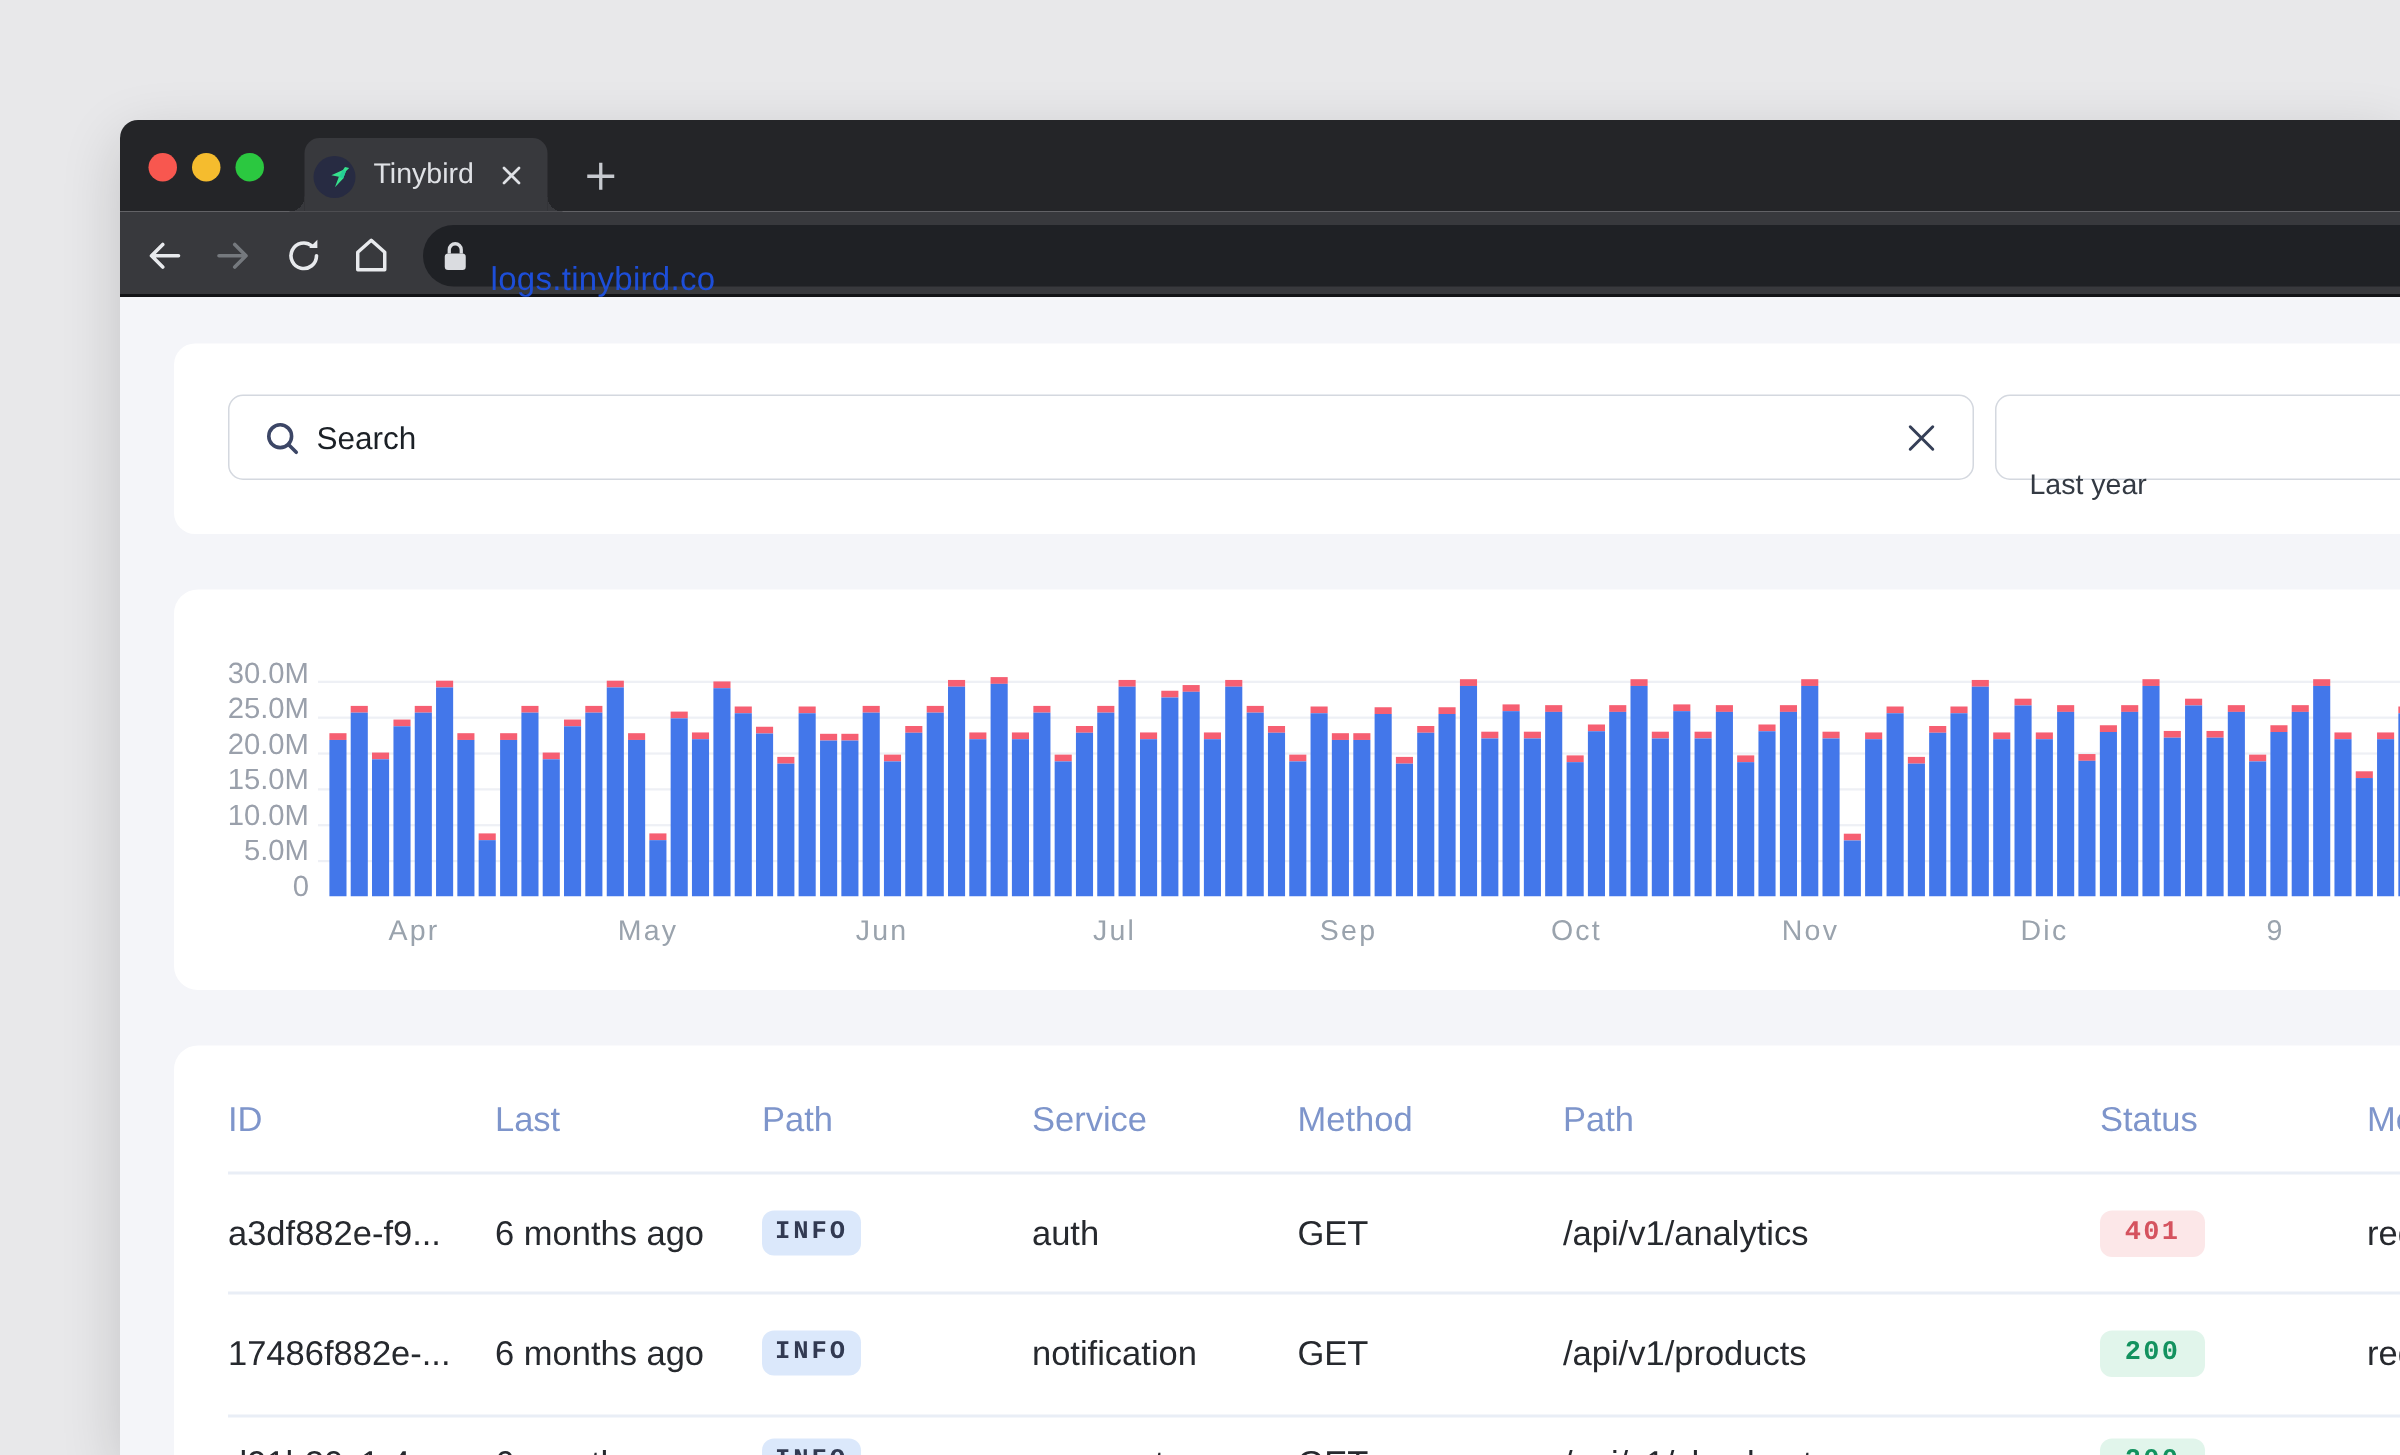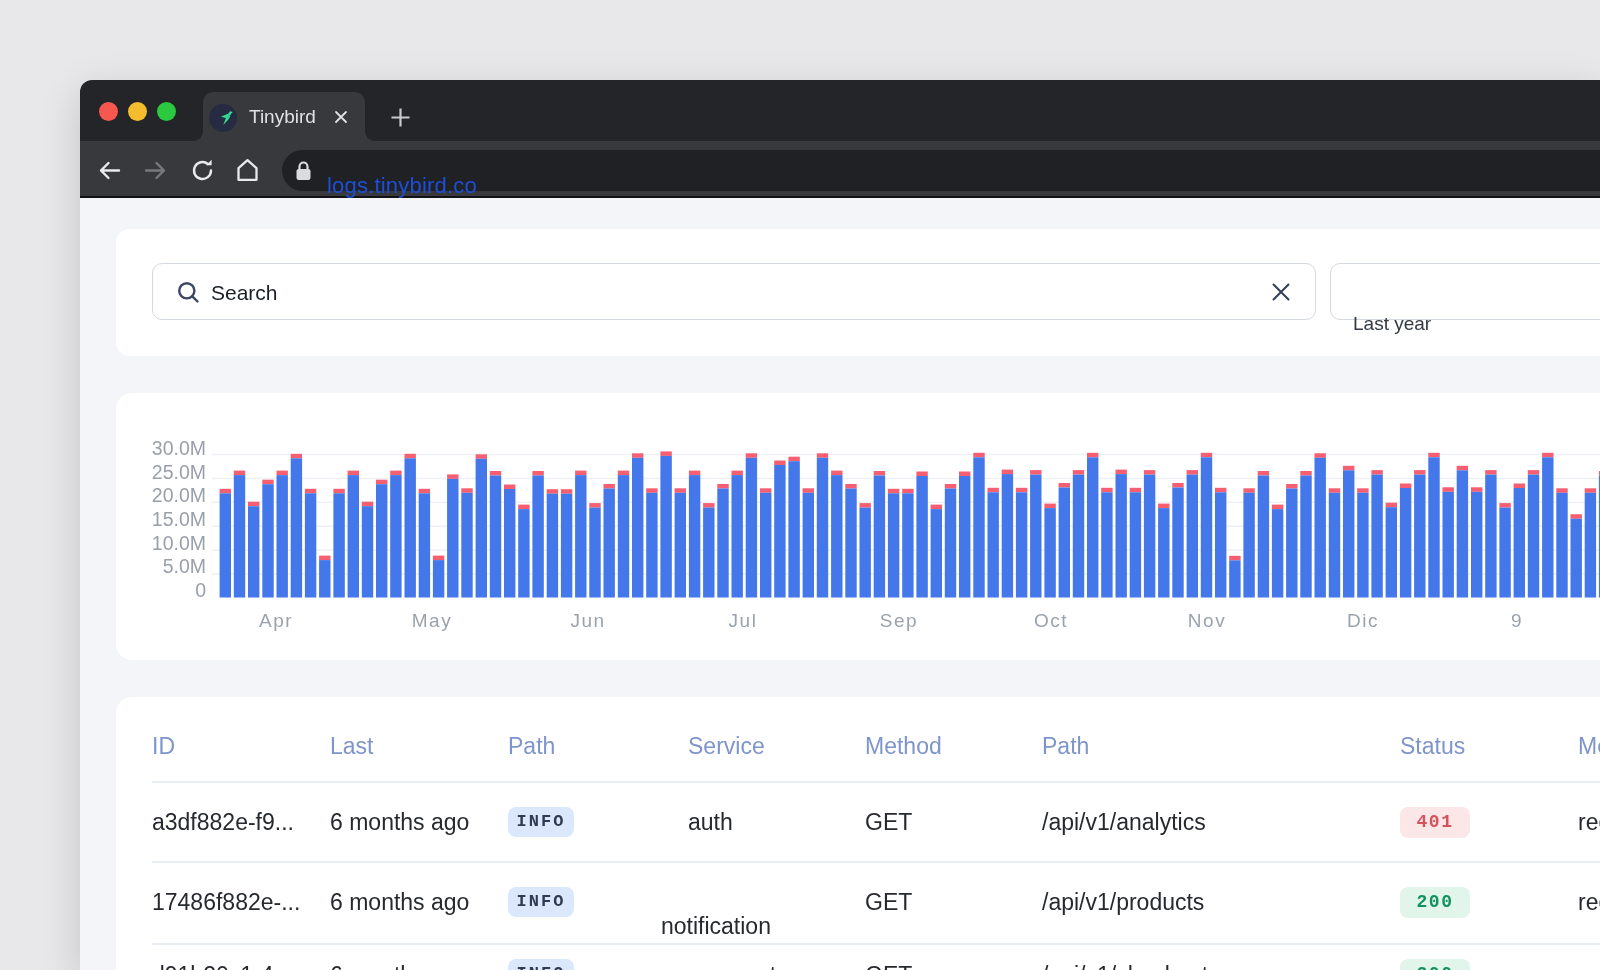--- a/index.html
+++ b/index.html
@@ -349,21 +349,21 @@
 <div class="td" style="left:688px;  top:809px;">auth</div>
 <div class="td" style="left:865px;  top:809px;">GET</div>
 <div class="td" style="left:1042px; top:809px;">/api/v1/analytics</div>
 <div class="badge st err" style="left:1400px; top:807px;">401</div>
 <div class="td" style="left:1578px; top:809px;">request failed</div>
 <div class="rule" style="top:861px;"></div>
 
 <div class="td" style="left:152px;  top:889px;">17486f882e-...</div>
 <div class="td" style="left:330px;  top:889px;">6 months ago</div>
 <div class="badge info" style="top:887px;">INFO</div>
-<div class="td" style="left:661px;  top:889px;margin-top:24px;">notification</div>
+<div class="td" style="left:688px;  top:889px;">notification</div>
 <div class="td" style="left:865px;  top:889px;">GET</div>
 <div class="td" style="left:1042px; top:889px;">/api/v1/products</div>
 <div class="badge st ok" style="left:1400px; top:887px;">200</div>
 <div class="td" style="left:1578px; top:889px;">request done</div>
 <div class="rule" style="top:943px;"></div>
 
 <div class="td" style="left:152px;  top:962px;">d91b20c1-4...</div>
 <div class="td" style="left:330px;  top:962px;">6 months ago</div>
 <div class="badge info" style="top:959px;">INFO</div>
 <div class="td" style="left:688px;  top:962px;">payments</div>

